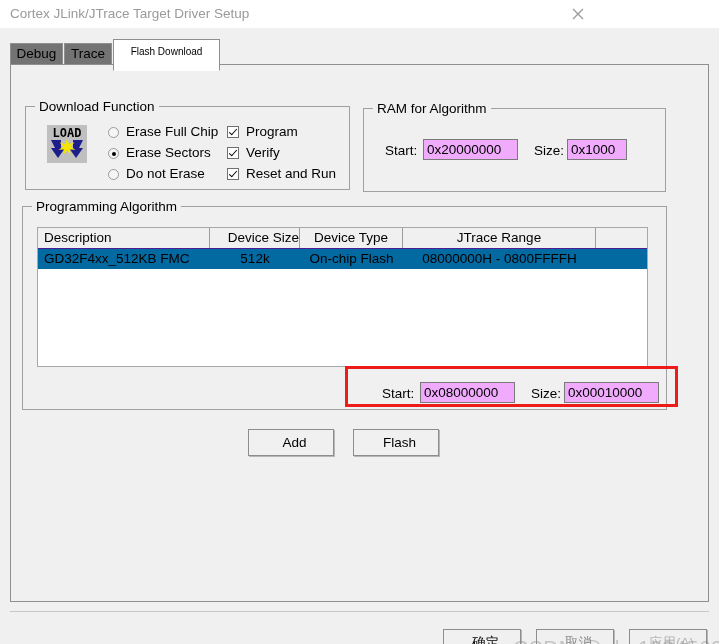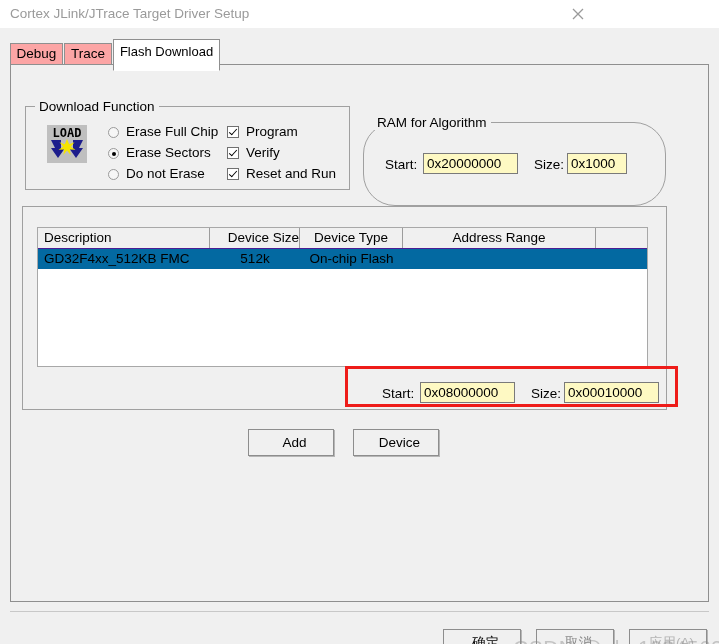--- a/index.html
+++ b/index.html
@@ -51,35 +51,35 @@
   
   #tabstrip {
     position: absolute;
     left: 10px; top: 11px;
     width: 699px; height: 25px;
   }
   .tab {
     position: absolute;
     top: 4px;
     height: 21px;
-    background: #fca5a5;
+    background: #737373;
     border: 1px solid #8f8f8f;
     border-bottom: none;
     box-sizing: border-box;
     text-align: center;
     line-height: 20px;
     font-size: 13.5px;
     cursor: pointer;
     white-space: nowrap;
   }
   .tab.active {
     top: 0px;
     height: 32px;
     line-height: 24px;
-    font-size: 13px;
+    font-size: 10px;
     background: #ffffff;
     border: 1px solid #8f8f8f;
     border-bottom: 1px solid #ffffff;
     z-index: 3;
   }
   #tab-debug { left: 0px;  width: 53px; }
   #tab-trace { left: 54px; width: 48px; }
   #tab-flash { left: 103px; width: 107px; }
 
   #tab-content {
@@ -110,21 +110,21 @@
   .grouptitle {
     position: absolute;
     top: -8px; left: 9px;
     background: #f0f0f0;
     padding: 0 4px;
     font-size: 13.5px;
     white-space: nowrap;
   }
 
   #grp-download { left: 25px; top: 78px; width: 325px; height: 84px; }
-  #grp-ram      { left: 363px; top: 94px; width: 303px; height: 84px; border-radius: 32px; }
+  #grp-ram      { left: 363px; top: 80px; width: 303px; height: 84px; }
   #grp-prog     { left: 22px; top: 178px; width: 645px; height: 204px; }
 
   
   #load-icon {
     position: absolute;
     left: 19px; top: 17px;
     width: 44px; height: 40px;
   }
 
   
@@ -191,21 +191,21 @@
 
   
   .fieldlabel {
     position: absolute;
     font-size: 13.5px;
     white-space: nowrap;
   }
   .textbox {
     position: absolute;
     height: 21px;
-    background: #fef9c3;
+    background: #f0abfc;
     border: 1px solid #7a7a7a;
     box-sizing: border-box;
     font-family: "Liberation Sans", sans-serif;
     font-size: 13.5px;
     line-height: 19px;
     padding-left: 3px;
     color: #000;
     white-space: nowrap;
     overflow: hidden;
     cursor: text;
@@ -389,47 +389,49 @@
     <div class="grouptitle">RAM for Algorithm</div>
 
     <span class="fieldlabel" style="left:21px; top:34px;">Start:</span>
     <div class="textbox" style="left:59px; top:30px; width:95px;">0x20000000</div>
 
     <span class="fieldlabel" style="left:170px; top:34px;">Size:</span>
     <div class="textbox" style="left:203px; top:30px; width:60px;">0x1000</div>
   </div>
 
   <div class="groupbox" id="grp-prog">
+    <div class="grouptitle">Programming Algorithm</div>
 
     <div id="algo-table">
       <div id="algo-header">
         <div class="hcell" id="hc0">Description</div>
         <div class="hcell" id="hc1">Device Size</div>
         <div class="hcell" id="hc2">Device Type</div>
-        <div class="hcell" id="hc3">Address Range</div>
+        <div class="hcell" id="hc3">JTrace Range</div>
         <div class="hcell" id="hc4"></div>
       </div>
       <div id="algo-row">
         <div class="rcell" id="rc0">GD32F4xx_512KB FMC</div>
         <div class="rcell" id="rc1">512k</div>
         <div class="rcell" id="rc2">On-chip Flash</div>
+        <div class="rcell" id="rc3">08000000H - 0800FFFFH</div>
       </div>
     </div>
 
     <span class="fieldlabel" style="left:359px; top:179px;">Start:</span>
     <div class="textbox" style="left:397px; top:175px; width:95px;">0x08000000</div>
 
     <span class="fieldlabel" style="left:508px; top:179px;">Size:</span>
     <div class="textbox" style="left:541px; top:175px; width:95px;">0x00010000</div>
   </div>
 
   <div id="highlight-box"></div>
 
   <div class="pushbtn" id="btn-add">Add</div>
-  <div class="pushbtn" id="btn-remove">Device</div>
+  <div class="pushbtn" id="btn-remove">Flash</div>
 
   <div id="bottom-sep"></div>
   <div class="pushbtn" id="btn-ok">确定</div>
   <div class="pushbtn" id="btn-cancel">取消</div>
   <div class="pushbtn" id="btn-apply">应用(A)</div>
 
   <div id="watermark">CSDN @abc1234562wy</div>
 </div>
 
 </body></html>

